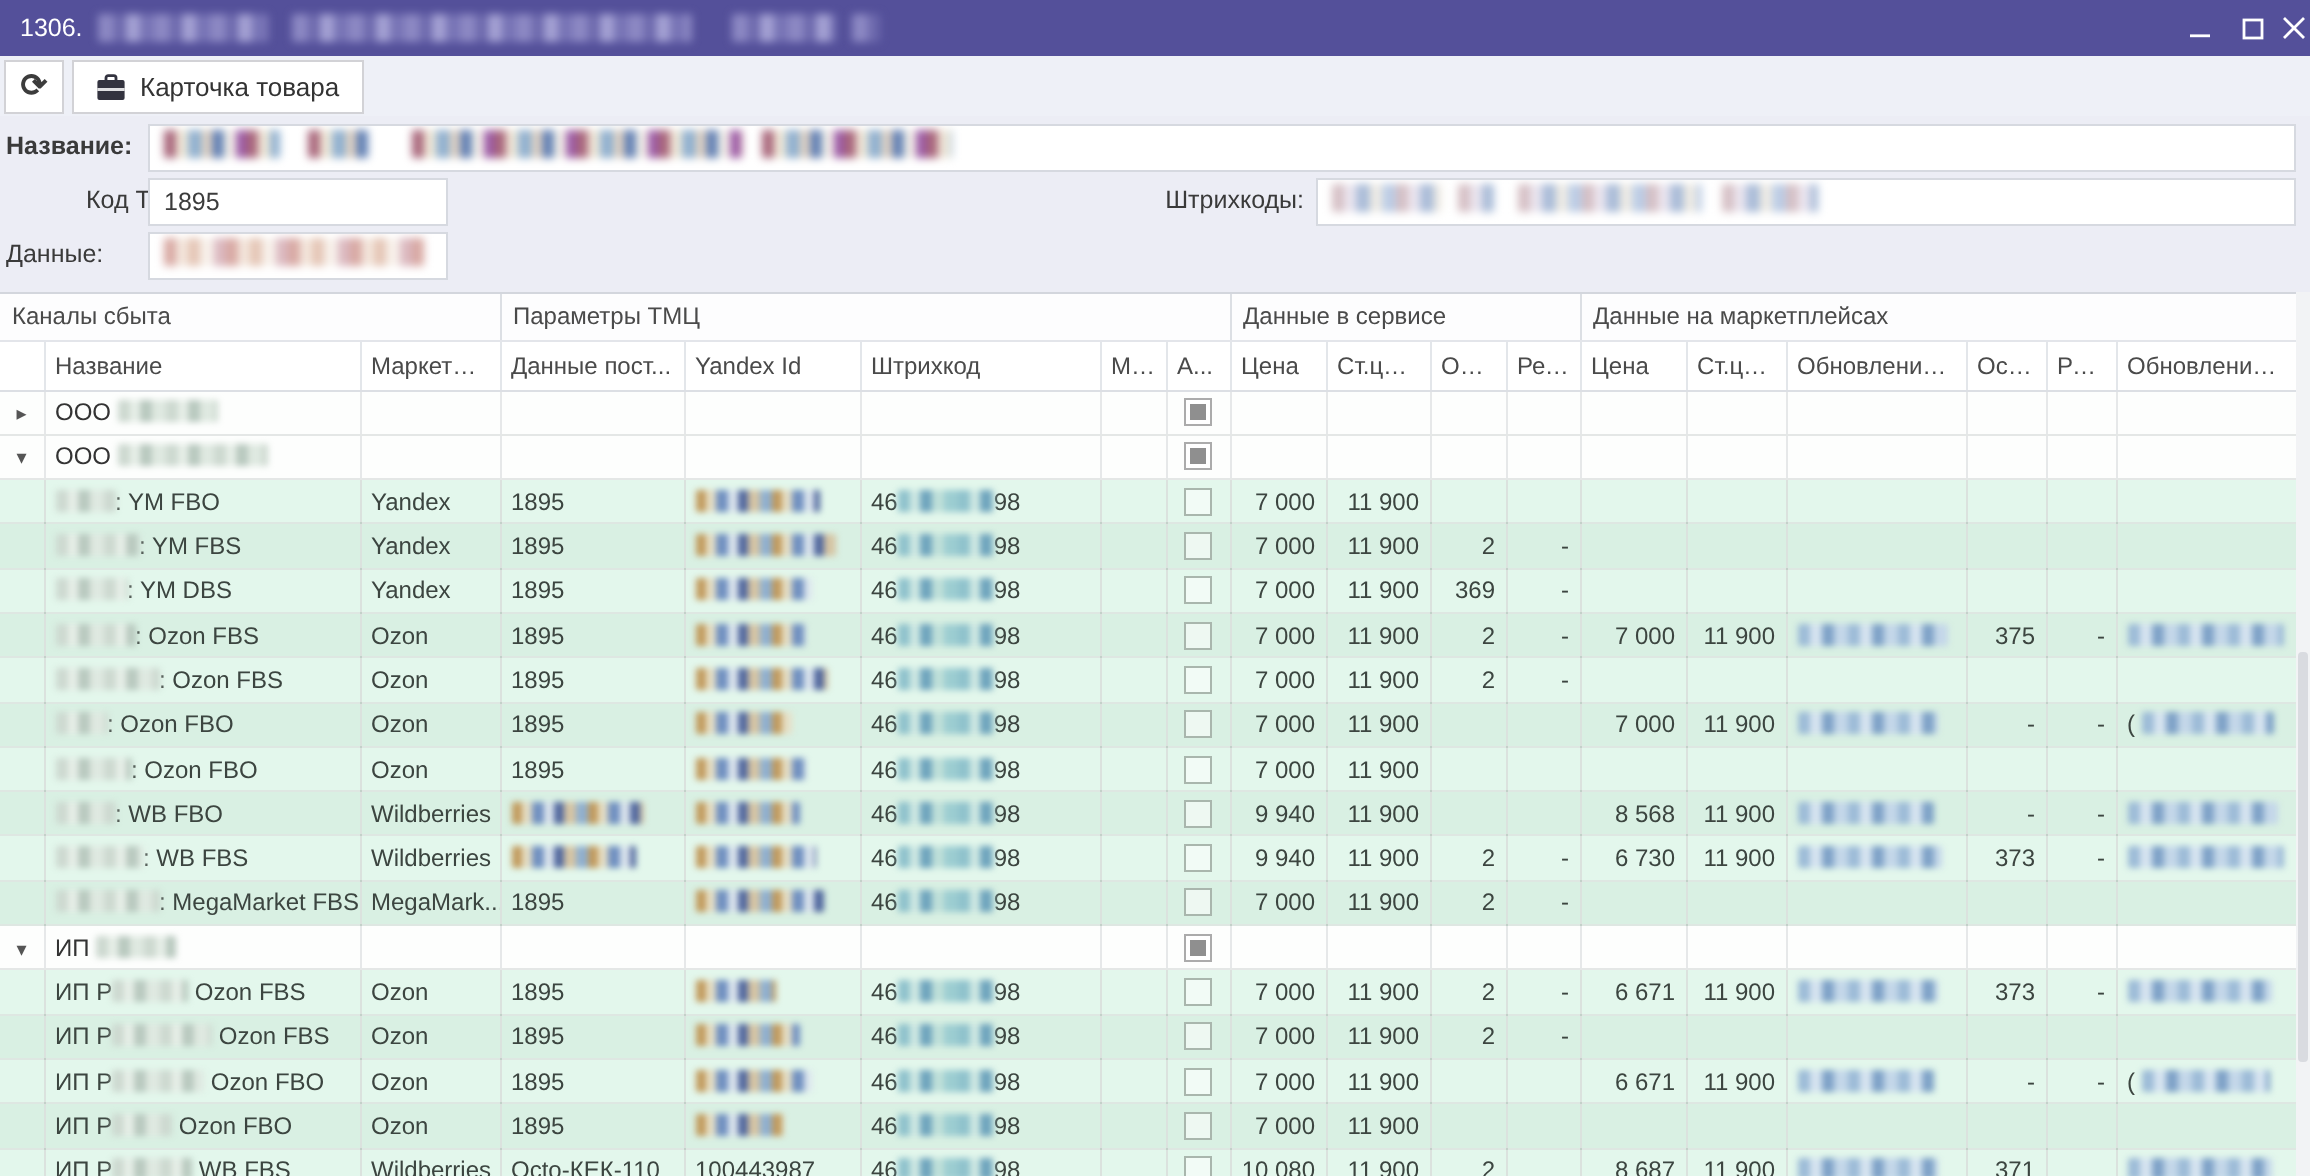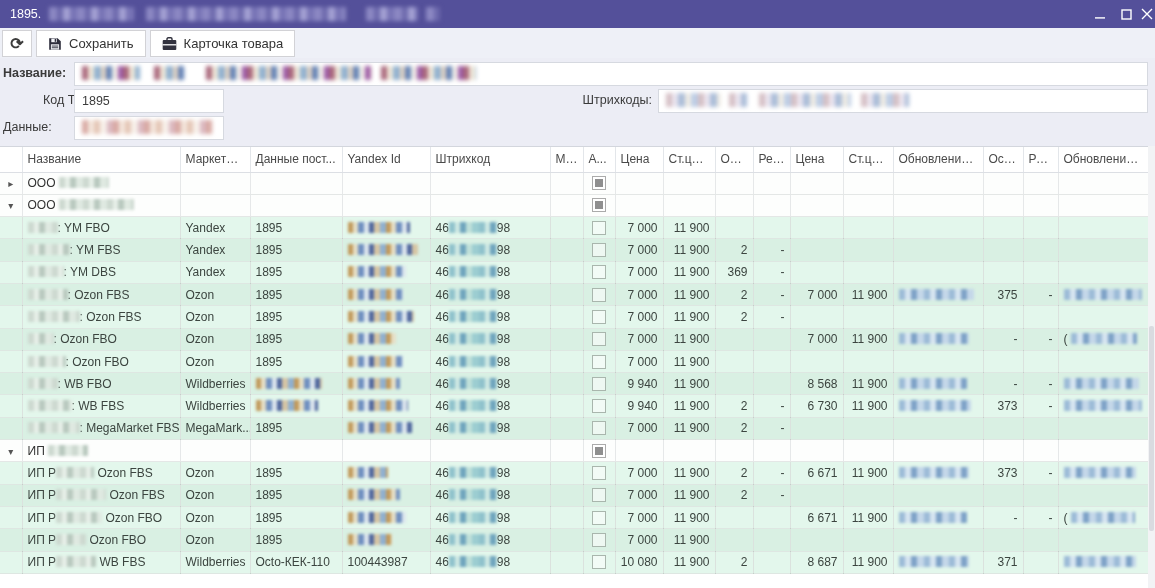--- a/index.html
+++ b/index.html
@@ -68,21 +68,21 @@
   
   .vscroll{position:absolute;right:0;top:146px;width:7px;height:442px;background:#f2f3f5;}
   .vthumb{position:absolute;left:1px;width:5px;top:180px;height:205px;background:#d9dbe0;border-radius:2px;}
 </style>
 </head>
 <body>
 
 <div class="app">
 
   <div class="titlebar">
-    <span>1895.</span>
+    <span>1306.</span>
     <span class="title-red">
         <span class="px t-purple" style="width: 85px;"></span>
         <span class="px t-purple" style="width: 200px; margin-left: 12px;"></span>
         <span class="px t-purple" style="width: 52px; margin-left: 20px;"></span>
         <span class="px t-purple" style="width: 14px; margin-left: 8px;"></span>
       </span>
     <div class="win-controls">
       <div class="win-btn">
         <svg width="11" height="11" viewBox="0 0 11 11">
             <rect x="0" y="8.2" width="10" height="1.4" fill="#fff"></rect>
@@ -99,31 +99,20 @@
           </svg>
       </div>
     </div>
   </div>
 
   <div class="toolbar">
     <div class="tb-btn icon-only">
       <span class="refresh-glyph">⟳</span>
     </div>
     <div class="tb-btn">
-      <svg width="14" height="14" viewBox="0 0 14 14">
-        <path d="M1.2 1.2h8.4l3.2 3v8.6H1.2z" fill="#2e2e3c"></path>
-        <rect x="3.3" y="1.6" width="5.6" height="3.6" fill="#f2f3f7"></rect>
-        <rect x="6.7" y="2" width="1.5" height="2.8" fill="#2e2e3c"></rect>
-        <rect x="2.9" y="7.3" width="8.2" height="5.3" fill="#f2f3f7"></rect>
-        <rect x="3.8" y="8.6" width="6.4" height="0.9" fill="#2e2e3c"></rect>
-        <rect x="3.8" y="10.3" width="6.4" height="0.9" fill="#2e2e3c"></rect>
-      </svg>
-      <span>Сохранить</span>
-    </div>
-    <div class="tb-btn">
       <svg width="15" height="14" viewBox="0 0 15 14">
         <path d="M5 3V1.9A1.1 1.1 0 0 1 6.1 0.8h2.8A1.1 1.1 0 0 1 10 1.9V3" fill="none" stroke="#33333f" stroke-width="1.4"></path>
         <rect x="0.7" y="3" width="13.6" height="10" rx="1" fill="#33333f"></rect>
         <rect x="0.7" y="7" width="13.6" height="1.5" fill="#fff" opacity="0.85"></rect>
       </svg>
       <span>Карточка товара</span>
     </div>
   </div>
 
   <div class="form">
@@ -163,20 +152,26 @@
           <col style="width: 37px;">
           <col style="width: 53px;">
           <col style="width: 50px;">
           <col style="width: 90px;">
           <col style="width: 40px;">
           <col style="width: 35px;">
           <col style="width: 90px;">
         </colgroup>
         <thead>
           <tr>
+            <th class="band" colspan="3">Каналы сбыта</th>
+            <th class="band" colspan="5">Параметры ТМЦ</th>
+            <th class="band" colspan="4">Данные в сервисе</th>
+            <th class="band" colspan="6">Данные на маркетплейсах</th>
+          </tr>
+          <tr>
             <th class="colh"></th>
             <th class="colh">Название</th>
             <th class="colh">Маркетпл...</th>
             <th class="colh">Данные пост...</th>
             <th class="colh">Yandex Id</th>
             <th class="colh">Штрихкод</th>
             <th class="colh">Мин....</th>
             <th class="colh">А...</th>
             <th class="colh ha-r">Цена</th>
             <th class="colh ha-r">Ст.цена</th>

